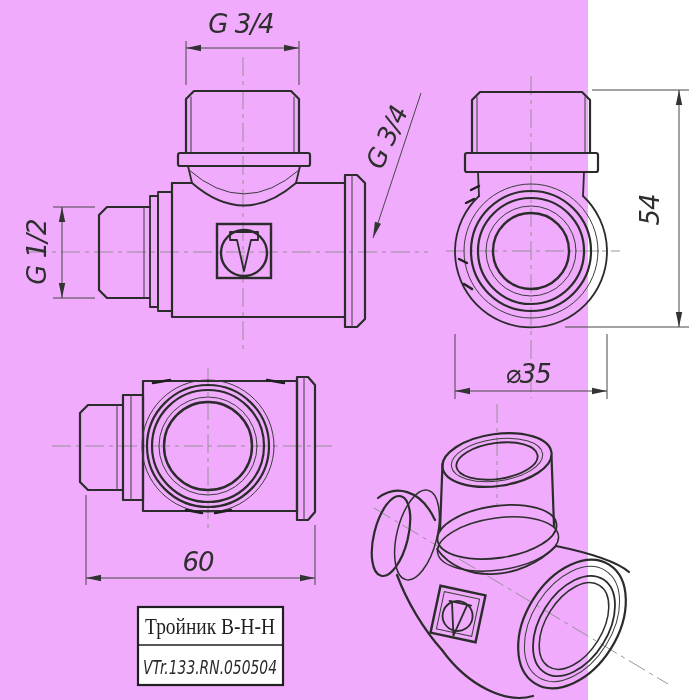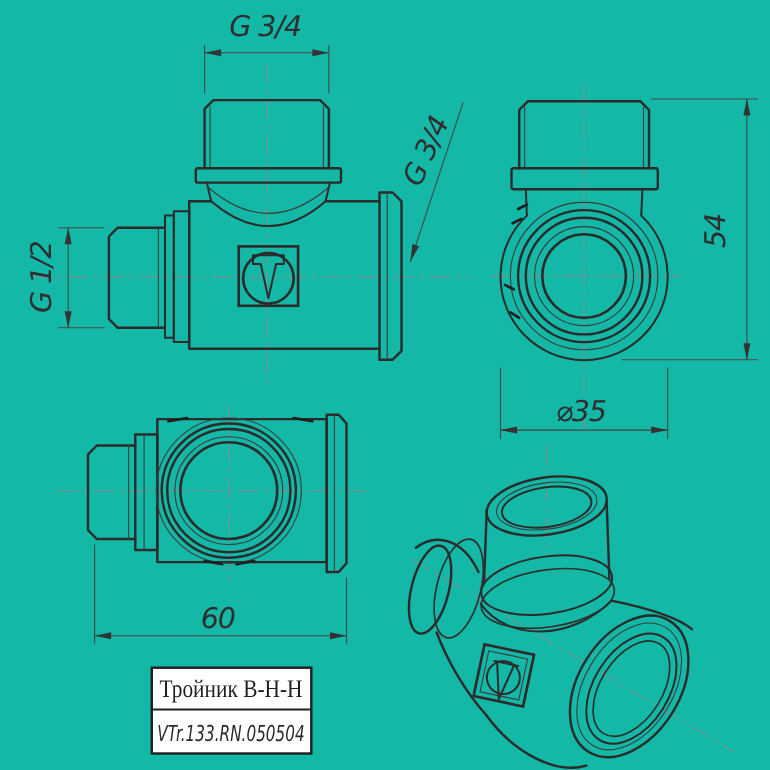--- a/index.html
+++ b/index.html
@@ -5,23 +5,23 @@
   html, body {
     margin: 0;
     padding: 0;
     width: 700px;
     height: 700px;
     background: #ffffff;
     overflow: hidden;
   }
   .stage {
     position: relative;
-    width: 700px;
+    width: 588px;
     height: 700px;
-    background: #14b8a6;
+    background: #f0abfc;
     text-decoration: underline;
   }
   svg { display: block; }
 
   
   .outline  { stroke: #2b2b2b; stroke-width: 2.2; fill: none; stroke-linejoin: round; stroke-linecap: round; }
   .outline2 { stroke: #2b2b2b; stroke-width: 1.8; fill: none; stroke-linejoin: round; stroke-linecap: round; }
   .thick    { stroke: #2b2b2b; stroke-width: 2.4; fill: none; stroke-linecap: round; }
   .thin     { stroke: #3c3c3c; stroke-width: 1;   fill: none; stroke-linecap: round; }
   .med      { stroke: #2f2f2f; stroke-width: 1.5; fill: none; stroke-linecap: round; }

